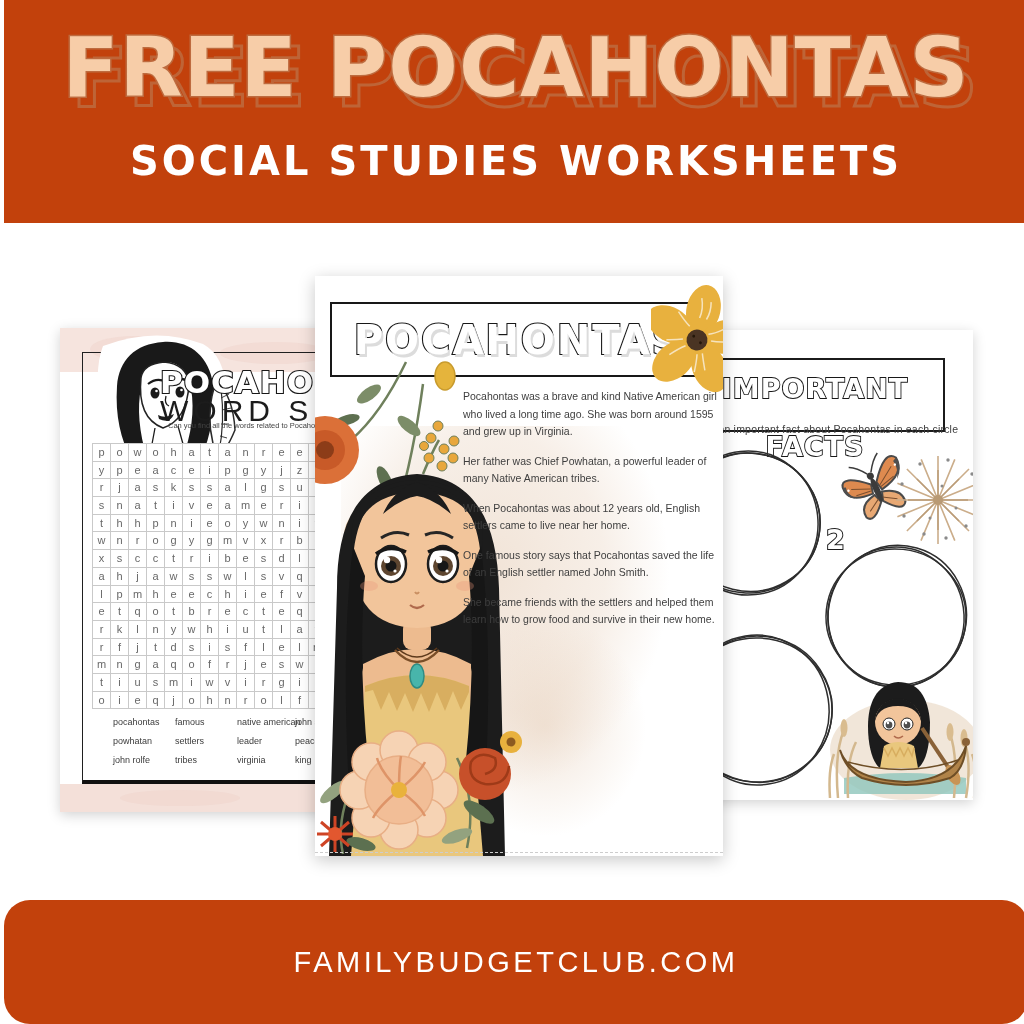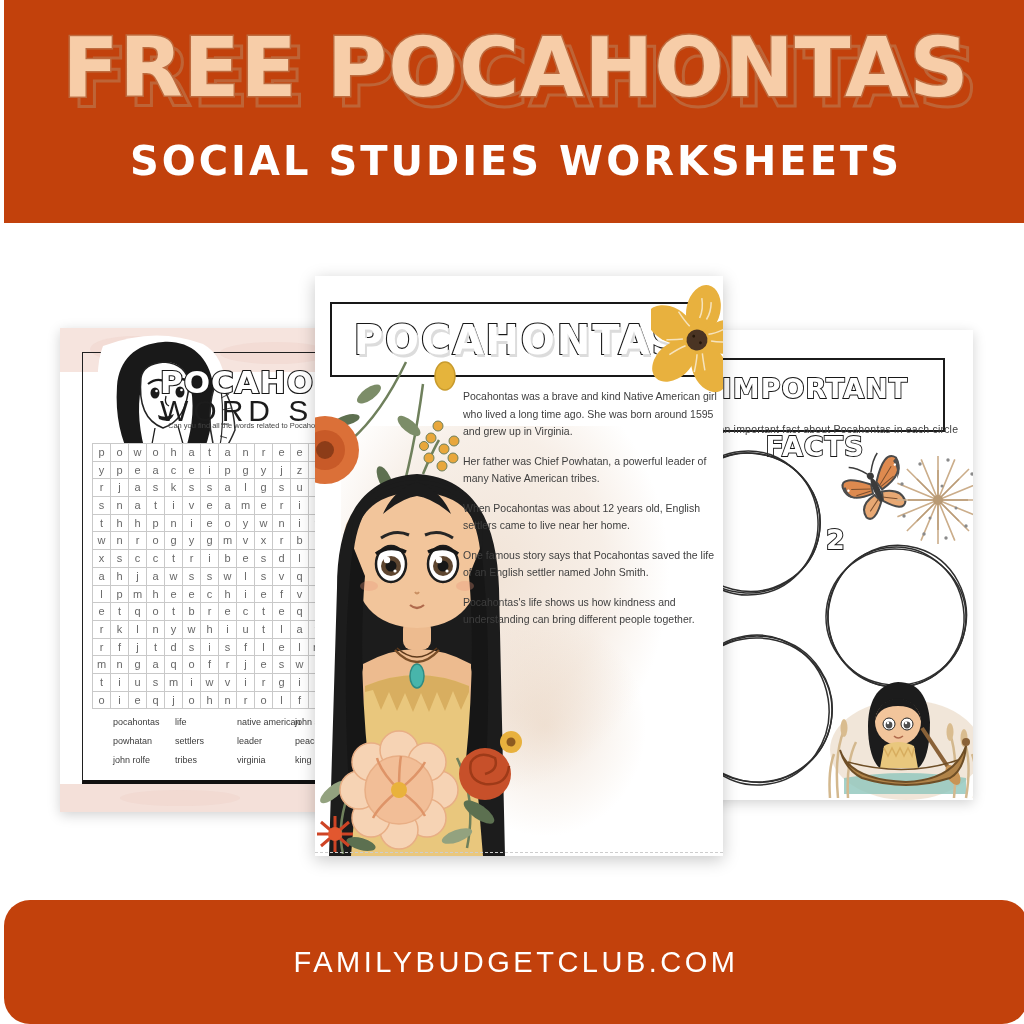--- a/index.html
+++ b/index.html
@@ -332,21 +332,21 @@
         <div class="ws-cell">e</div>
       </div>
     </div>
   <div id="ws-words">
       <div class="ws-col" style="left: 0px;">
         <div class="ws-word">pocahontas</div>
         <div class="ws-word">powhatan</div>
         <div class="ws-word">john rolfe</div>
       </div>
       <div class="ws-col" style="left: 62px;">
-        <div class="ws-word">life</div>
+        <div class="ws-word">famous</div>
         <div class="ws-word">settlers</div>
         <div class="ws-word">tribes</div>
       </div>
       <div class="ws-col" style="left: 124px;">
         <div class="ws-word">native american</div>
         <div class="ws-word">leader</div>
         <div class="ws-word">virginia</div>
       </div>
       <div class="ws-col" style="left: 182px;">
         <div class="ws-word">john smith</div>
@@ -485,21 +485,21 @@
     <circle cx="28" cy="106" r="7" fill="#E2572F"></circle>
     <circle cx="204" cy="14" r="11" fill="#E8B13E"></circle>
       <circle cx="204" cy="14" r="4.5" fill="#8C5A20"></circle>
   </svg>
 
   <div id="info-text">
       <p>Pocahontas was a brave and kind Native American girl who lived a long time ago. She was born around 1595 and grew up in Virginia.</p>
       <p>Her father was Chief Powhatan, a powerful leader of many Native American tribes.</p>
       <p>When Pocahontas was about 12 years old, English settlers came to live near her home.</p>
       <p>One famous story says that Pocahontas saved the life of an English settler named John Smith.</p>
-      <p>Pocahontas's life shows us how kindness and understanding can bring different people together.</p>
+      <p>She became friends with the settlers and helped them learn how to grow food and survive in their new home.</p>
     </div>
   <div id="center-dash"></div>
 </div>
 
 <div id="right-page" class="page">
   <div id="facts-title-box">
     <span id="facts-title" class="bubble">IMPORTANT FACTS</span>
   </div>
   <div id="facts-instr">Write an important fact about Pocahontas in each circle</div>
 

